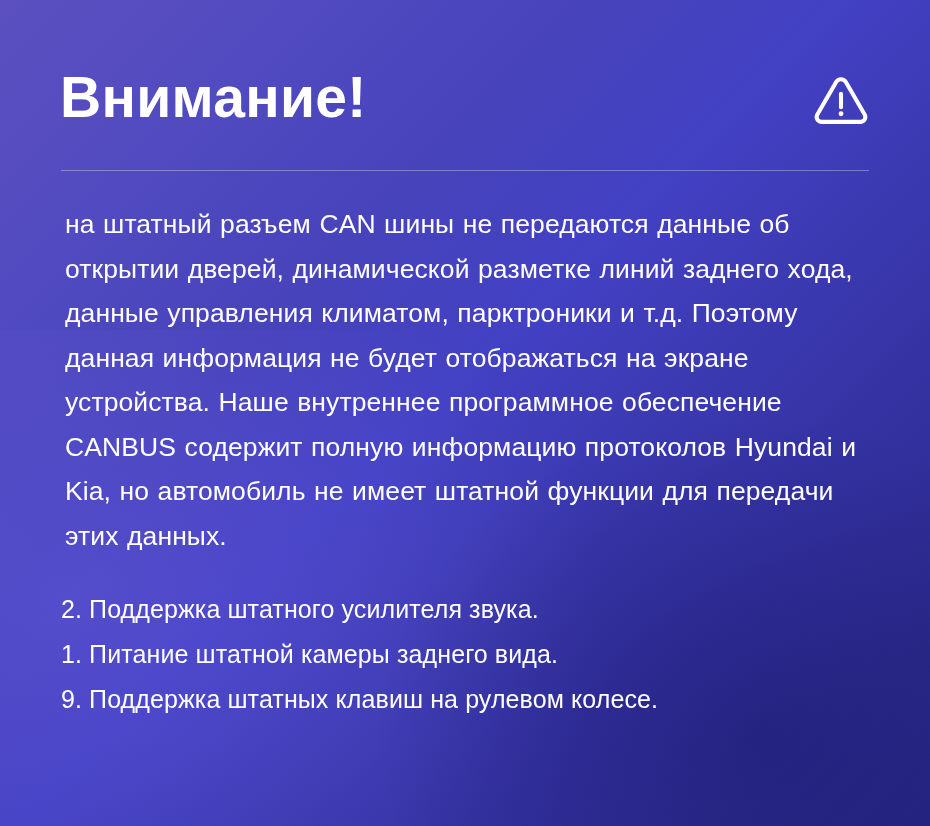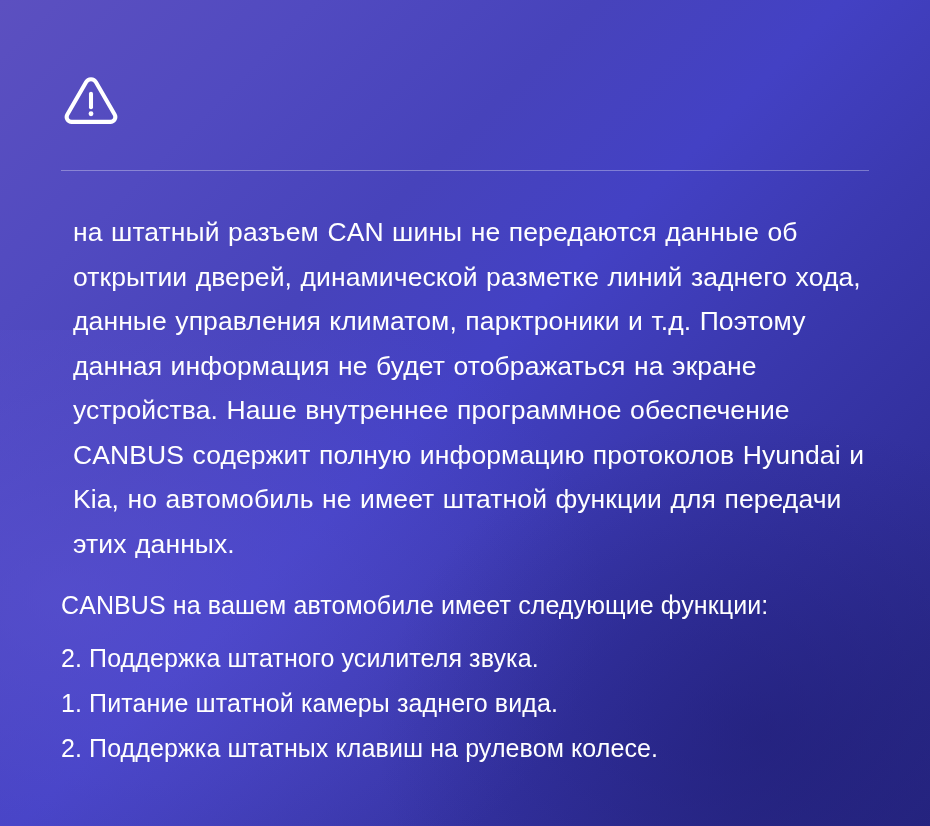--- a/index.html
+++ b/index.html
@@ -101,21 +101,21 @@
     height: 1px;
     background: rgba(255,255,255,0.32);
   }
 
   
   .paragraph {
     position: absolute;
     left: 61px;
     top: 198px;
     width: 820px;
-    margin: 12px;
+    margin: 4px;
     color: #ffffff;
     font-family: "Liberation Sans", sans-serif;
     font-weight: 400;
     font-size: 26.5px;
     line-height: 44.5px;
     letter-spacing: 0.1px;
     text-align: left;
     word-spacing: 1px;
   }
 
@@ -153,20 +153,21 @@
     white-space: nowrap;
   }
 </style>
 </head>
 <body>
 
 <div class="banner">
   <div class="content">
 
     <div class="header">
+      <h1 class="title">Внимание!</h1>
 
       <span class="warning-icon">
         <svg viewBox="0 0 64 64" width="62" height="62" aria-hidden="true">
           <path d="M32 10.5
                    C29.9 10.5 28.0 11.6 27.0 13.4
                    L7.6 47.0
                    C5.6 50.4 8.1 54.6 12.1 54.6
                    L51.9 54.6
                    C55.9 54.6 58.4 50.4 56.4 47.0
                    L37.0 13.4
@@ -175,23 +176,22 @@
           <circle cx="32" cy="46.2" r="2.5" fill="#ffffff"></circle>
         </svg>
       </span>
     </div>
 
     <div class="divider"></div>
 
     <p class="paragraph">на штатный разъем CAN шины не передаются данные об открытии дверей, динамической разметке линий заднего хода, данные управления климатом, парктроники и т.д. Поэтому данная информация не будет отображаться на экране устройства. Наше внутреннее программное обеспечение CANBUS содержит полную информацию протоколов Hyundai и Kia, но автомобиль не имеет штатной функции для передачи этих данных.</p>
 
     <div class="functions">
-      <p class="functions-lead">CANBUS на вашем автомобиле имеет следующие функции:</p>
 
       <ul class="functions-list">
         <li>2. Поддержка штатного усилителя звука.</li>
         <li>1. Питание штатной камеры заднего вида.</li>
-        <li>2. Поддержка штатных клавиш на рулевом колесе.</li>
+        <li>9. Поддержка штатных клавиш на рулевом колесе.</li>
       </ul>
     </div>
 
   </div>
 </div>
 
 </body></html>

